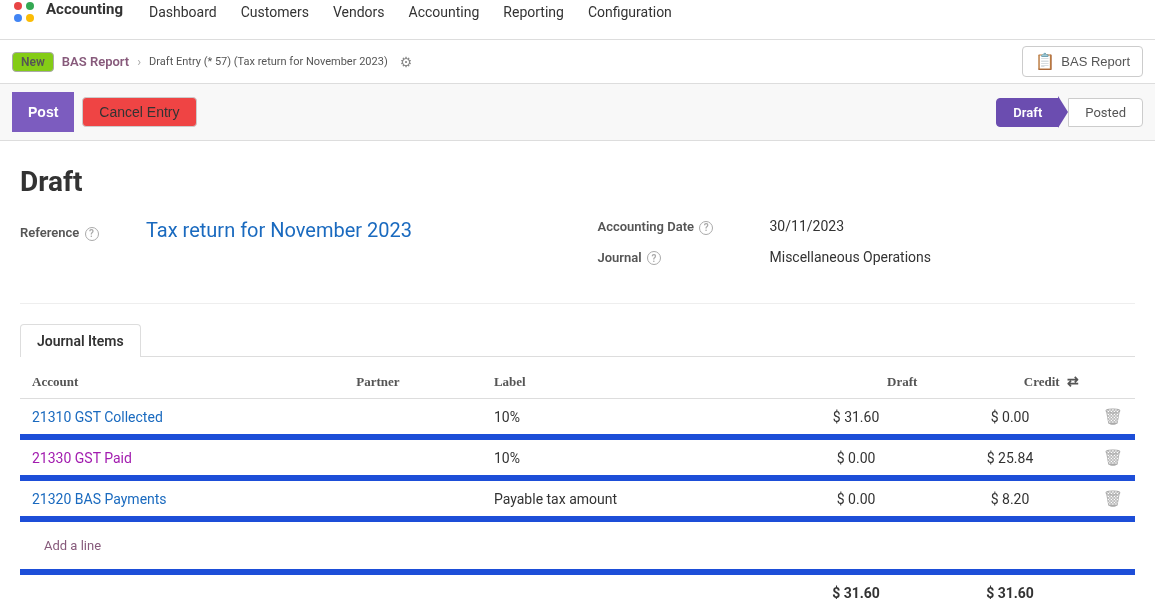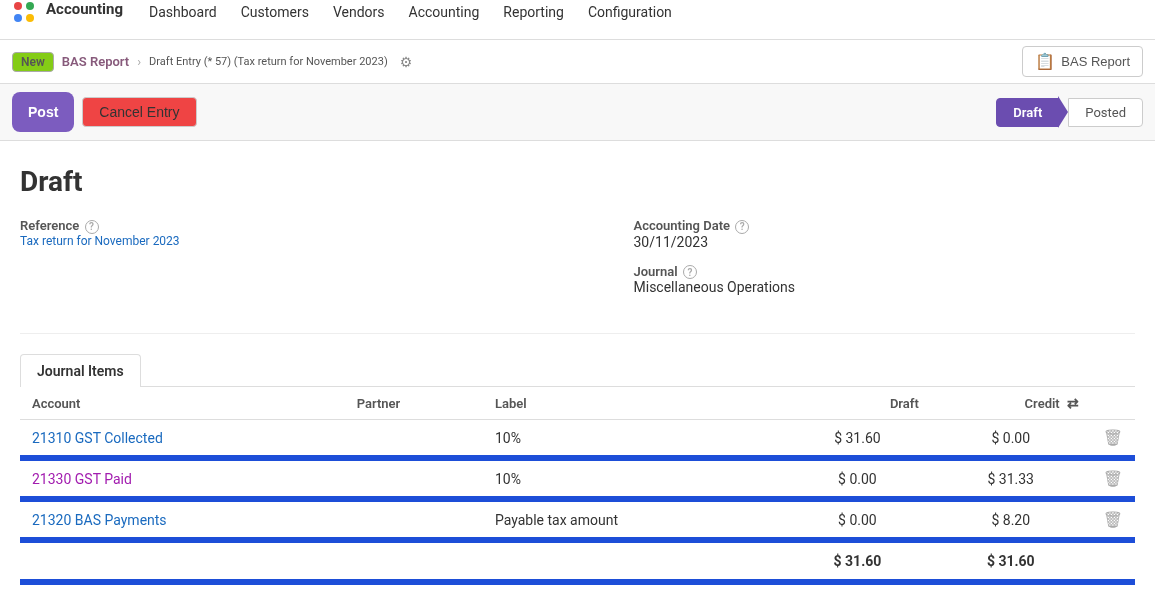--- a/index.html
+++ b/index.html
@@ -33,21 +33,21 @@
       border: 1px solid #ccc; border-radius: 4px; padding: 5px 12px;
       background: #fff; cursor: pointer; font-size: 13px; color: #555;
     }
 
     
     .action-bar {
       display: flex; align-items: center; padding: 8px 12px; background: #f8f8f8;
       border-bottom: 1px solid #ddd; gap: 8px;
     }
     .btn-post {
-      background: #7c5cbf; color: #fff; border: none; border-radius: 8px;
+      background: #7c5cbf; color: #fff; border: none; border-radius: 0;
       padding: 12px 16px; font-size: 14px; font-weight: 600; cursor: pointer;
     }
     .btn-cancel {
       background: #ef4444; color: #333; border: 1px solid #ccc; border-radius: 4px;
       padding: 6px 16px; font-size: 14px; cursor: pointer;
     }
     .status-bar { margin-left: auto; display: flex; align-items: center; }
     .status-step {
       padding: 6px 16px; font-size: 13px; border: 1px solid #ccc; background: #fff; color: #555;
     }
@@ -66,45 +66,45 @@
       padding: 6px 16px; font-size: 13px; border: 1px solid #ccc; background: #fff; color: #555;
       border-radius: 0 4px 4px 0; margin-left: 0;
     }
 
     
     .main { padding: 24px 20px; }
     .draft-title { font-size: 28px; font-weight: 700; color: #333; margin-bottom: 20px; }
 
     .form-section { display: flex; gap: 40px; margin-bottom: 24px; }
     .form-col { flex: 1; }
-    .form-row { display: flex; align-items: baseline; gap: 0; margin-bottom: 14px; flex-direction: column; }
+    .form-row { display: flex; align-items: baseline; gap: 16px; margin-bottom: 14px; }
     .form-label { font-size: 13px; color: #555; font-weight: 600; min-width: 110px; }
     .form-label-right { font-size: 13px; color: #555; font-weight: 600; min-width: 120px; }
     .form-value { font-size: 14px; color: #333; margin-left: 36px; }
-    .form-value-blue { font-size: 12px; color: #1a6abf; }
+    .form-value-blue { font-size: 20px; color: #1a6abf; }
     .help-icon { display: inline-flex; align-items: center; justify-content: center;
       width: 14px; height: 14px; border-radius: 50%; border: 1px solid #aaa;
       font-size: 10px; color: #aaa; margin-left: 2px; cursor: help; flex-shrink: 0; }
 
     
-    .tabs { display: flex; border-bottom: 1px solid #ddd; margin-bottom: 0; gap: 12px; }
+    .tabs { display: flex; border-bottom: 1px solid #ddd; margin-bottom: 8px; gap: 12px; }
     .tab {
       padding: 8px 16px; font-size: 14px; cursor: pointer; border: 1px solid transparent;
       border-bottom: none; margin-bottom: -1px; color: #555;
     }
     .tab.active {
       border-color: #ddd; border-bottom-color: #fff; background: #fff;
       color: #333; font-weight: 600; border-radius: 4px 4px 0 0;
     }
 
     
     .journal-table { width: 100%; border-collapse: collapse; margin-top: 0; }
     .journal-table th {
       text-align: left; padding: 8px 12px; font-size: 13px; font-weight: 600;
-      color: #555; border-bottom: 1px solid #ddd; background: #fff;
+      color: #555; border-bottom: 1px solid #ddd; background: #fff; font-family: Liberation Serif, serif;
     }
     .journal-table th.right { text-align: right; }
     .journal-table td {
       padding: 8px 12px; font-size: 14px; border-bottom: 6px solid #1d4ed8;
       color: #333;
     }
     .journal-table td.right { text-align: center; }
     .col-icon { width: 30px; text-align: center; }
     .delete-icon { color: #aaa; cursor: pointer; font-size: 16px; }
     .adjust-icon { color: #555; cursor: pointer; font-size: 14px; margin-left: 4px; }
@@ -230,33 +230,38 @@
         <td class="right">$ 31.60</td>
         <td class="right">$ 0.00</td>
         <td class="col-icon"><span class="delete-icon">🗑</span></td>
       </tr>
 
       <tr class="table-row">
         <td style="color:#a21caf; cursor:pointer;">21330 GST Paid</td>
         <td></td>
         <td>10%</td>
         <td class="right">$ 0.00</td>
-        <td class="right">$ 31.33</td>
+        <td class="right">$ 25.84</td>
         <td class="col-icon"><span class="delete-icon">🗑</span></td>
       </tr>
 
       <tr class="table-row">
         <td style="color:#1a6abf; cursor:pointer;">21320 BAS Payments</td>
         <td></td>
         <td>Payable tax amount</td>
         <td class="right">$ 0.00</td>
         <td class="right">$ 8.20</td>
         <td class="col-icon"><span class="delete-icon">🗑</span></td>
       </tr>
 
+      <tr>
+        <td colspan="6">
+          <span class="add-line-link">Add a line</span>
+        </td>
+      </tr>
     </tbody>
     <tfoot class="table-footer">
       <tr>
         <td colspan="3"></td>
         <td class="right">$ 31.60</td>
         <td class="right">$ 31.60</td>
         <td></td>
       </tr>
     </tfoot>
   </table>

